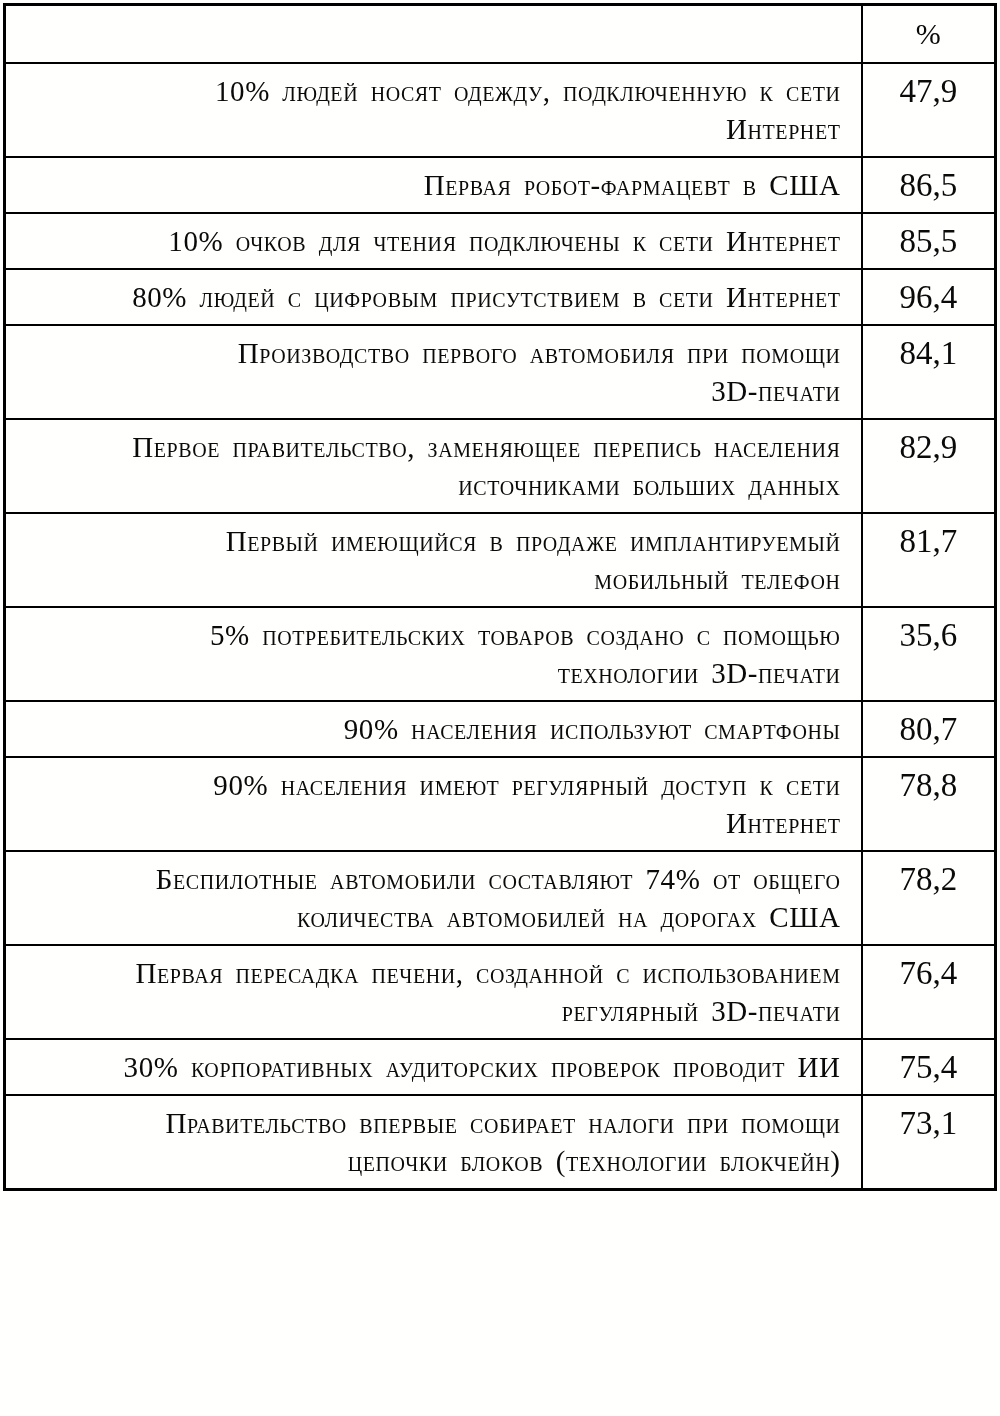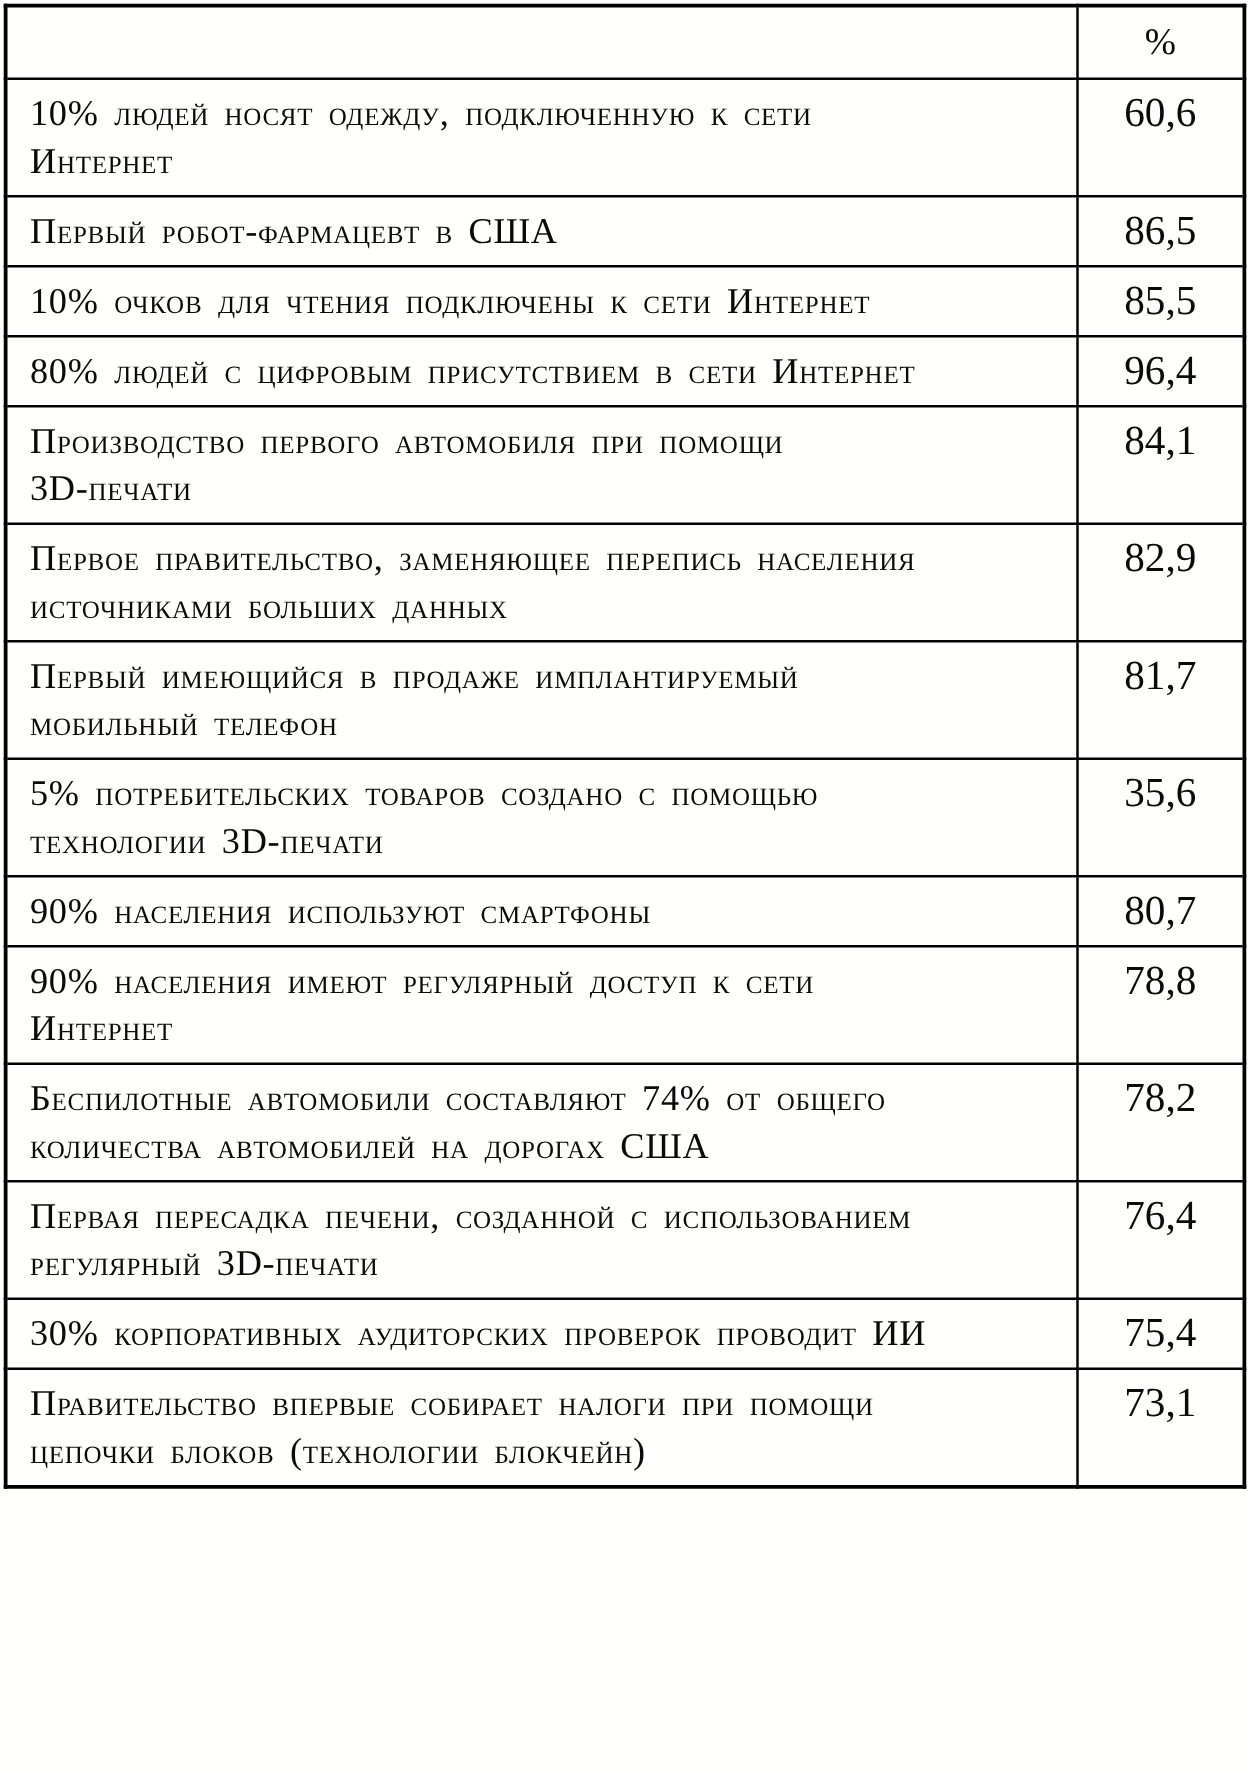--- a/index.html
+++ b/index.html
@@ -30,21 +30,21 @@
     box-sizing: border-box;
   }
   
   td.desc {
     font-family: "Liberation Serif", "DejaVu Serif", serif;
     font-variant: small-caps;
     font-size: 29px;
     line-height: 38px;
     letter-spacing: 0.02em;
     word-spacing: 0.16em;
-    text-align: left;
+    text-align: right;
     white-space: pre-line;
     padding: 8px 20px 8px 18px;
   }
   
   col.pct-col { width: 134px; }
   td.pct, th.pct-header {
     font-family: "Liberation Serif", "DejaVu Serif", serif;
     font-size: 33px;
     line-height: 38px;
     text-align: center;
@@ -72,24 +72,24 @@
     <thead>
       <tr>
         <th class="desc-header"></th>
         <th class="pct-header">%</th>
       </tr>
     </thead>
     <tbody>
       <tr>
         <td class="desc">10% людей носят одежду, подключенную к сети
 Интернет</td>
-        <td class="pct">60,6</td>
+        <td class="pct">47,9</td>
       </tr>
       <tr>
-        <td class="desc">Первый робот-фармацевт в США</td>
+        <td class="desc">Первая робот-фармацевт в США</td>
         <td class="pct">86,5</td>
       </tr>
       <tr>
         <td class="desc">10% очков для чтения подключены к сети Интернет</td>
         <td class="pct">85,5</td>
       </tr>
       <tr>
         <td class="desc">80% людей с цифровым присутствием в сети Интернет</td>
         <td class="pct">96,4</td>
       </tr>

